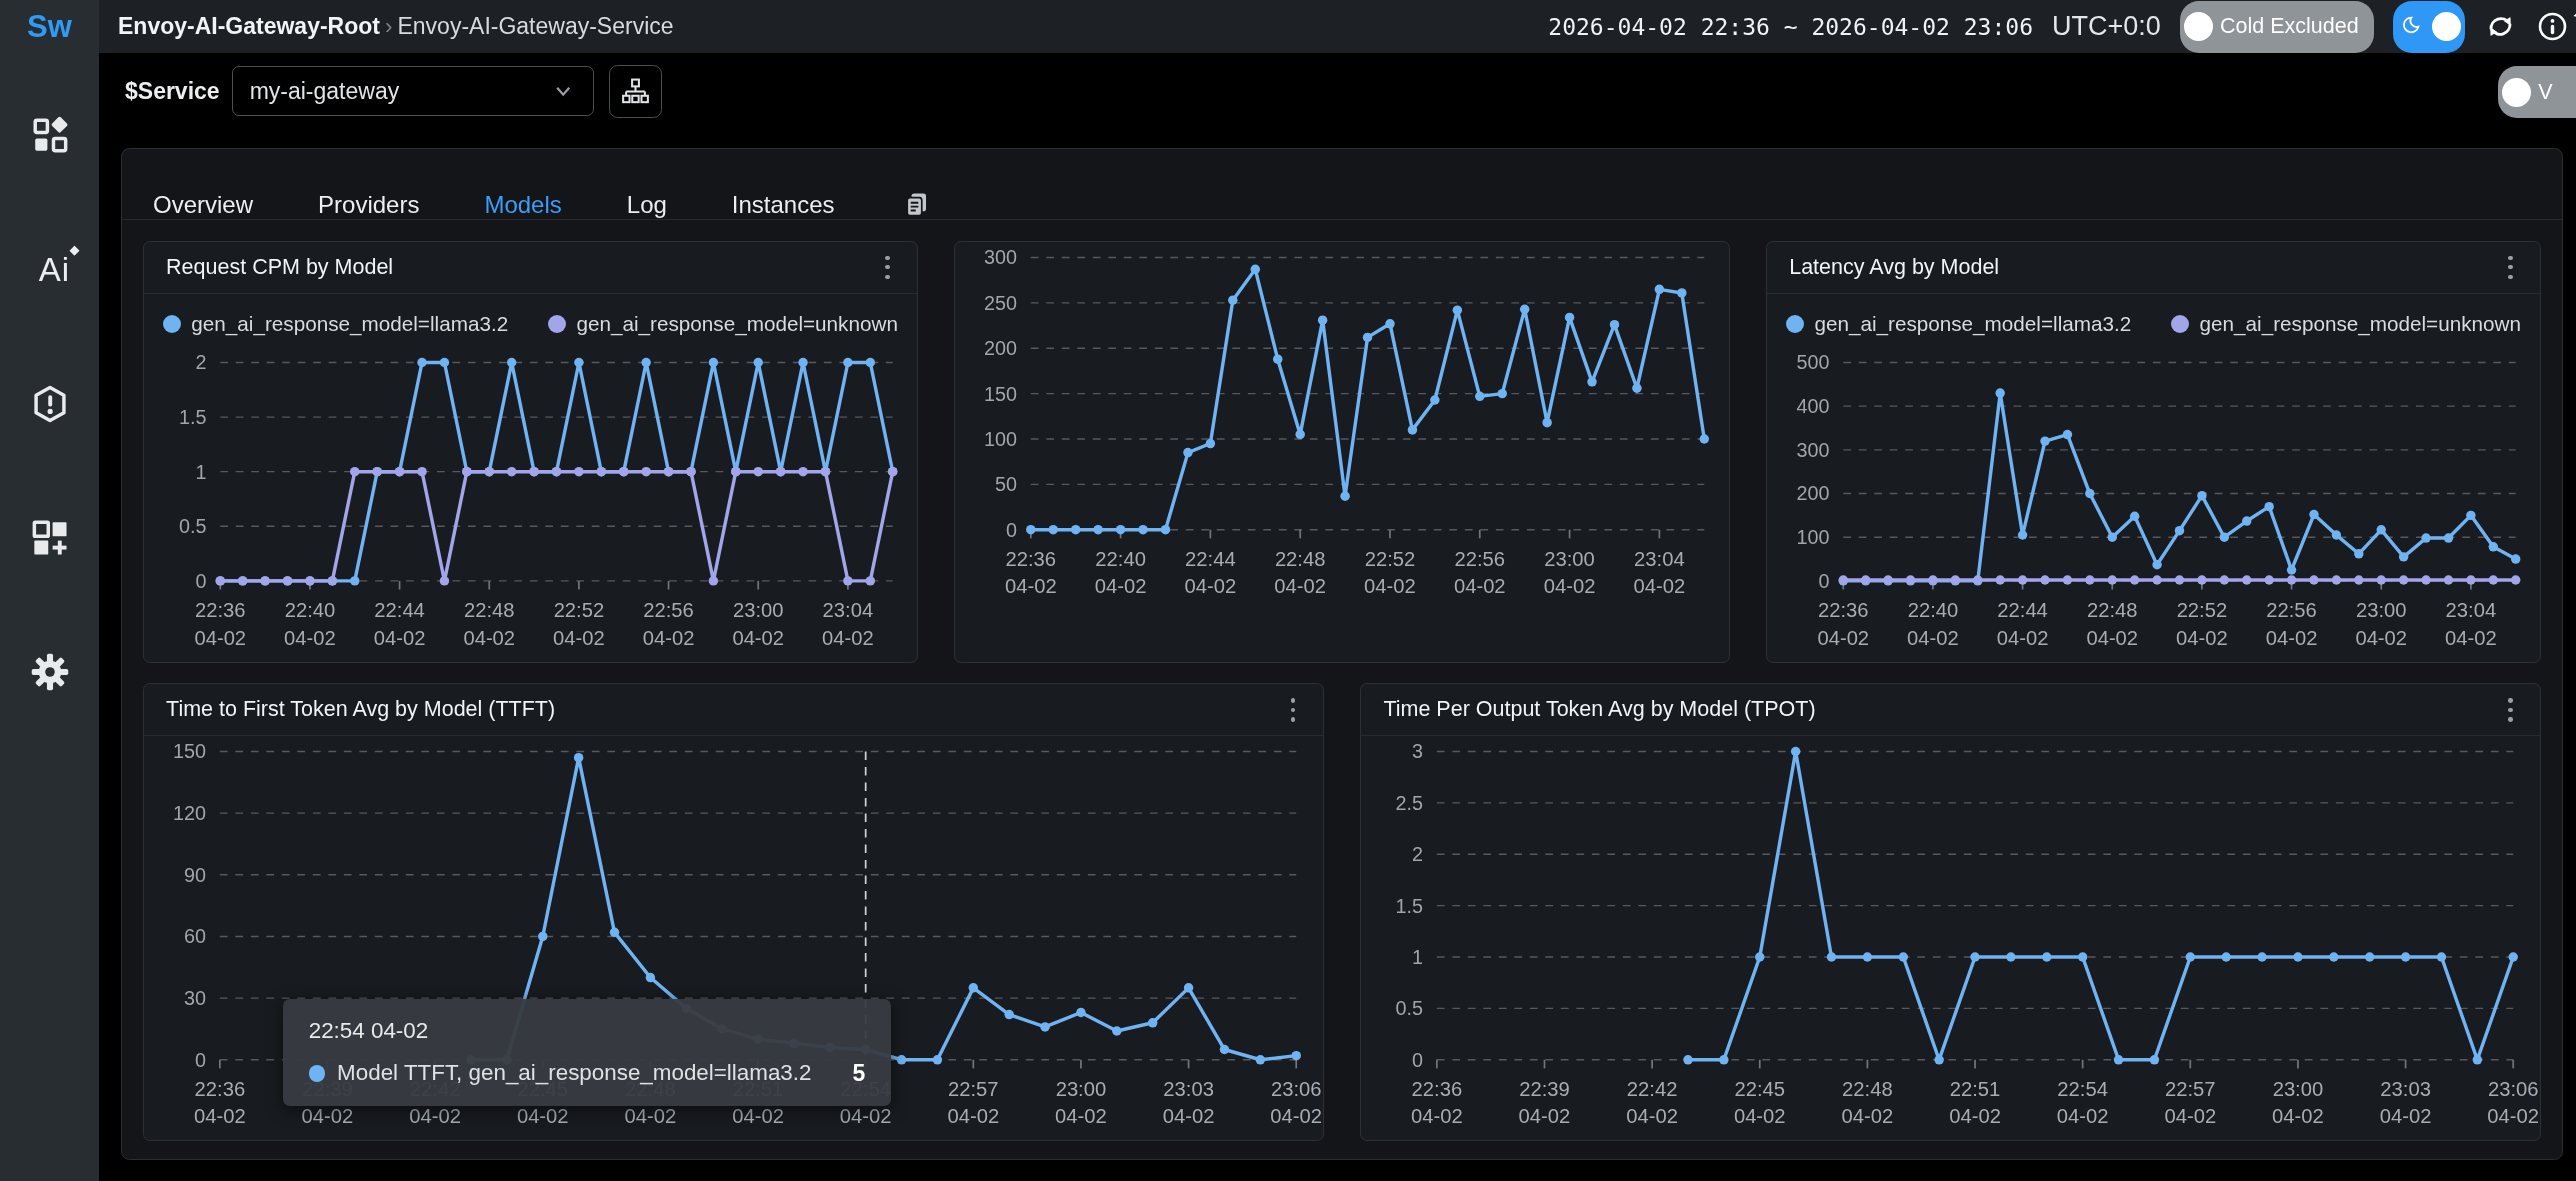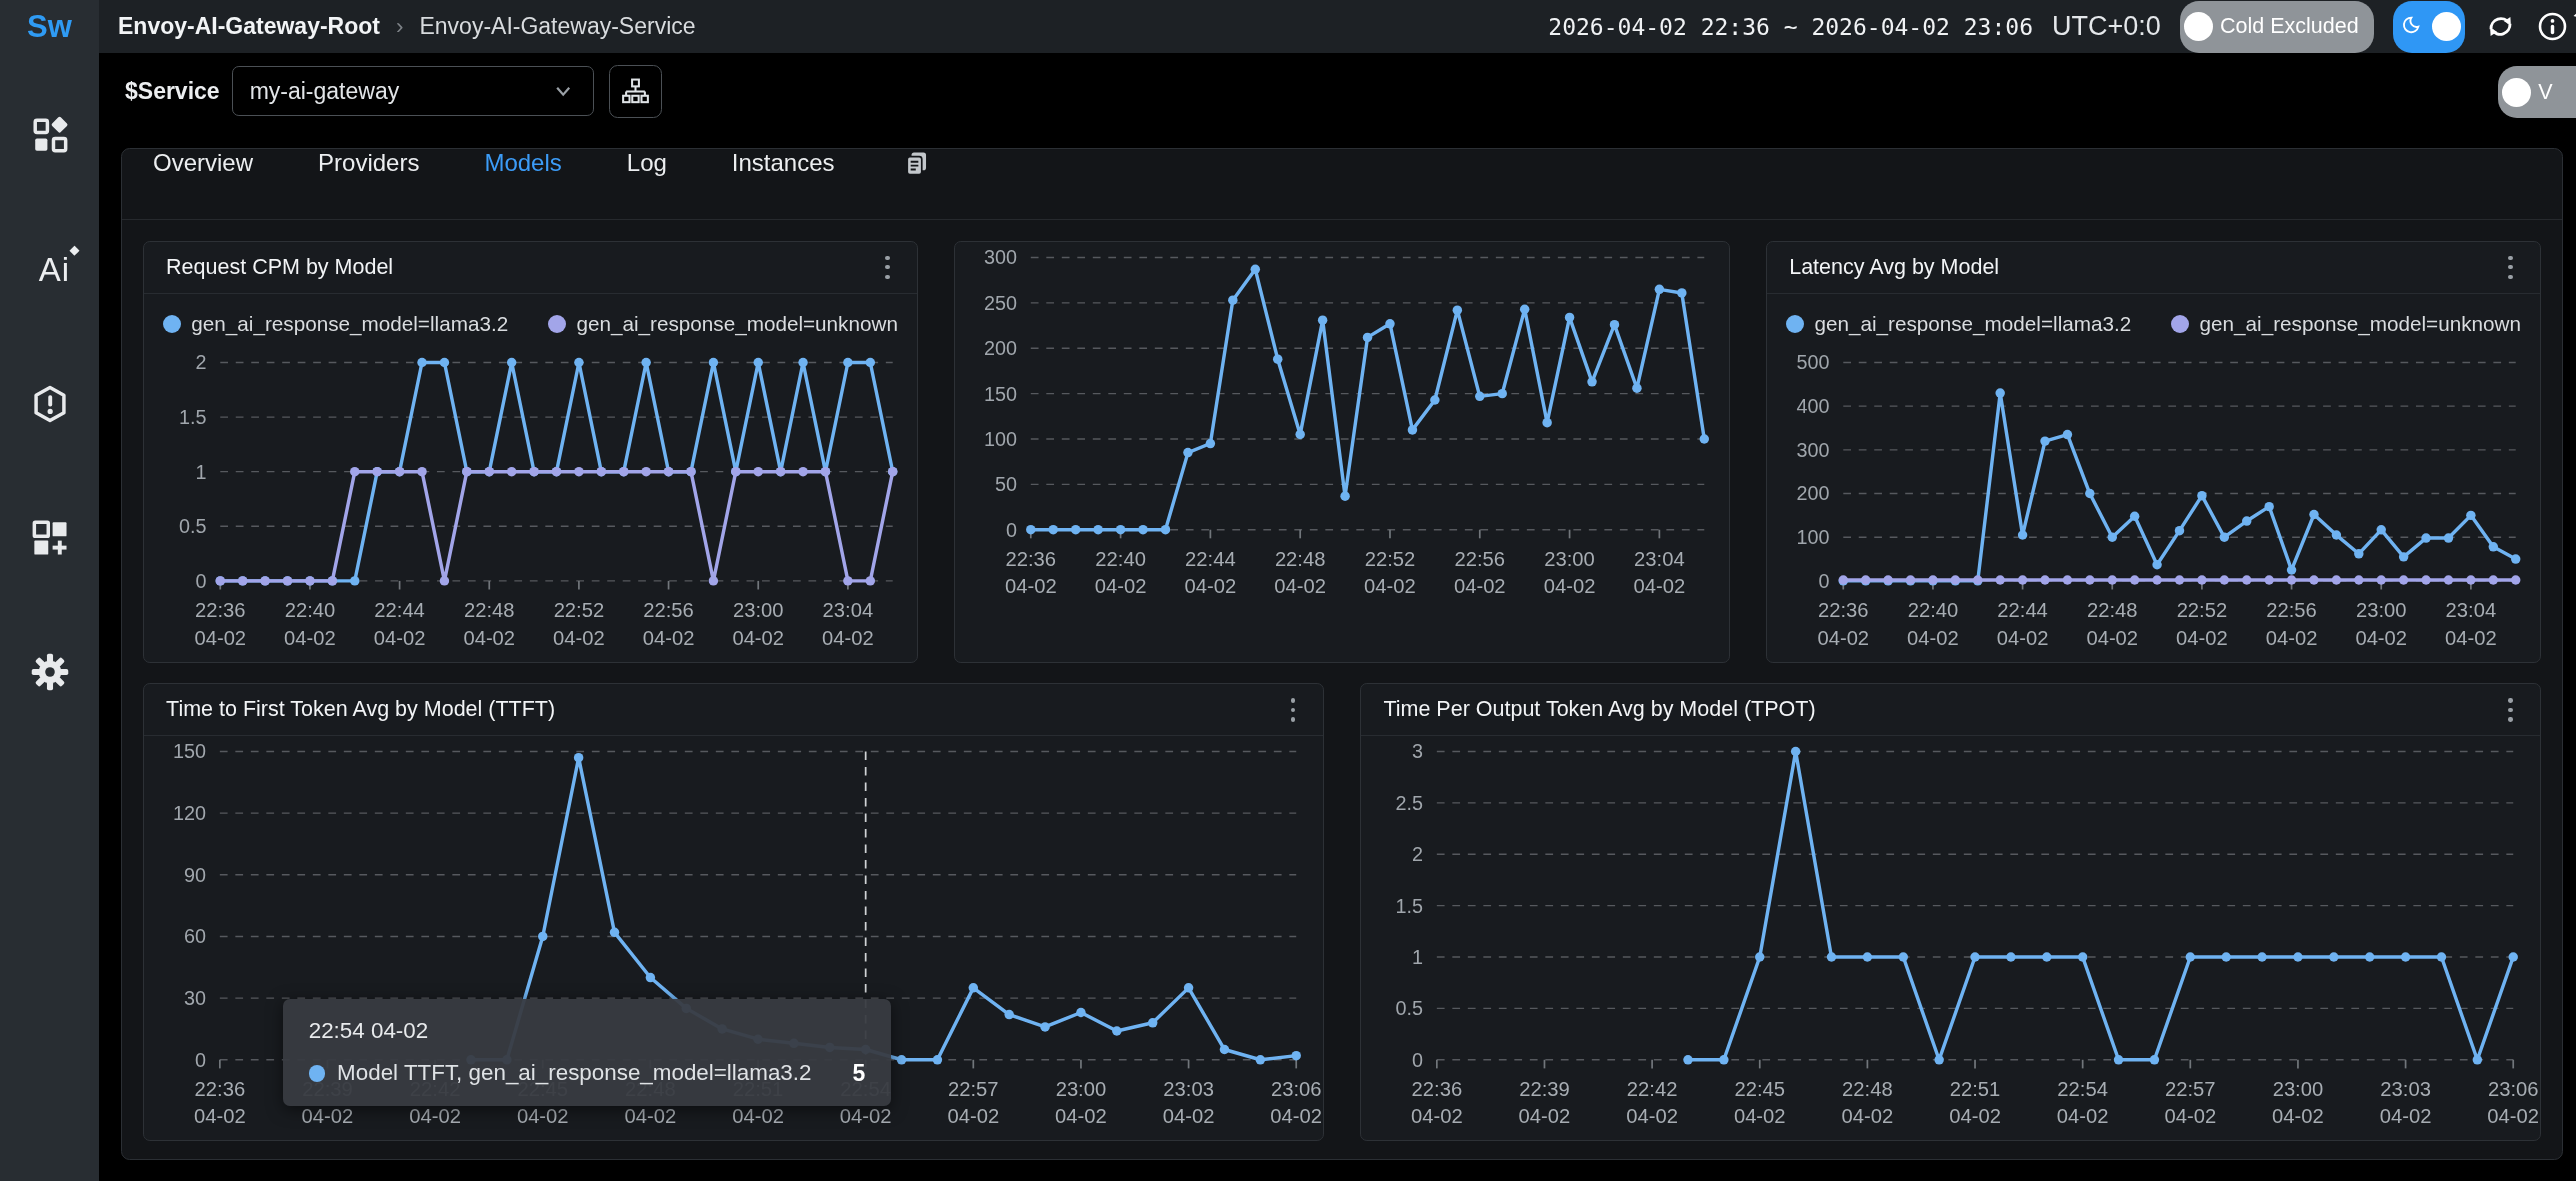--- a/index.html
+++ b/index.html
@@ -7,21 +7,21 @@
     font-family:"Liberation Sans","DejaVu Sans",sans-serif; color:#e8eaed; }
 
   
   .topbar { position:absolute; left:0; top:0; width:2576px; height:53px;
     background:#1d2125; display:flex; align-items:center; z-index:20; }
   .logo-cell { width:99px; height:53px; background:#282d32; display:flex;
     align-items:center; justify-content:center; flex:0 0 99px; }
   .logo-text { color:#2f9bf4; font-size:31px; font-weight:700; position:relative; }
   .logo-swoosh { position:absolute; right:-8.6px; top:-6.9px; color:#fff; font-size:22.4px;
     font-weight:700; transform:rotate(18deg); }
-  .breadcrumb { display:flex; align-items:center; gap:16px; margin-left:19px; }
+  .breadcrumb { display:flex; align-items:center; gap:5px; margin-left:19px; }
   .crumb-root { font-size:23px; font-weight:700; color:#f2f4f6; }
   .crumb-sep { font-size:22.4px; color:#7d8287; }
   .crumb-cur { font-size:23px; color:#d8dbde; }
   .topbar-right { margin-left:auto; display:flex; align-items:center; gap:19px; padding-right:6.9px; }
   .time-range { font-family:"DejaVu Sans Mono",monospace; font-size:23px; color:#f0f2f4; }
   .tz { font-size:27px; color:#e4e7ea; }
   .pill { height:52px; border-radius:19px; display:flex; align-items:center; cursor:pointer; }
   .pill-gray { background:#8f9499; padding:0 15.5px 0 4.3px; gap:6.9px; }
   .knob { width:29px; height:29px; border-radius:50%; background:#fff; flex:0 0 29px; }
   .pill-label { color:#fff; font-size:21.5px; }
@@ -45,21 +45,21 @@
     border-radius:6.9px; display:flex; align-items:center; padding:0 18px 0 17px;
     cursor:pointer; background:transparent; }
   .service-value { font-size:23px; color:#e2e5e8; flex:1; }
   .topo-btn { margin-left:15.5px; width:53px; height:53px; border:1.7px solid #4b5055;
     border-radius:8.6px; display:flex; align-items:center; justify-content:center; cursor:pointer; }
   .v-toggle { position:absolute; right:-29px; top:13px; width:107px; }
 
   
   .panel { position:absolute; left:121px; top:148px; width:2442px; height:1012px;
     background:#131518; border:1.7px solid #2b2f34; border-radius:8.6px; overflow:hidden; }
-  .tabbar { height:71px; display:flex; align-items:flex-start; padding-left:31px; gap:65px;
+  .tabbar { height:71px; display:flex; align-items:flex-end; padding-left:31px; gap:65px;
     border-bottom:0.9px solid #26292d; }
   .tab { font-size:24px; color:#eceef0; cursor:pointer; }
   .tab.active { color:#3c9cf7; }
   .charts { padding:20.7px; display:flex; flex-direction:column; gap:20.7px; }
   .chart-row { display:flex; gap:36px; }
   .row1 { height:422px; } .row2 { height:458px; }
 
   .card { flex:1; background:#181b1f; border:1.7px solid #2d3136; border-radius:6.9px;
     display:flex; flex-direction:column; min-width:0; }
   .card-header { height:52px; flex:0 0 52px; display:flex; align-items:center;

